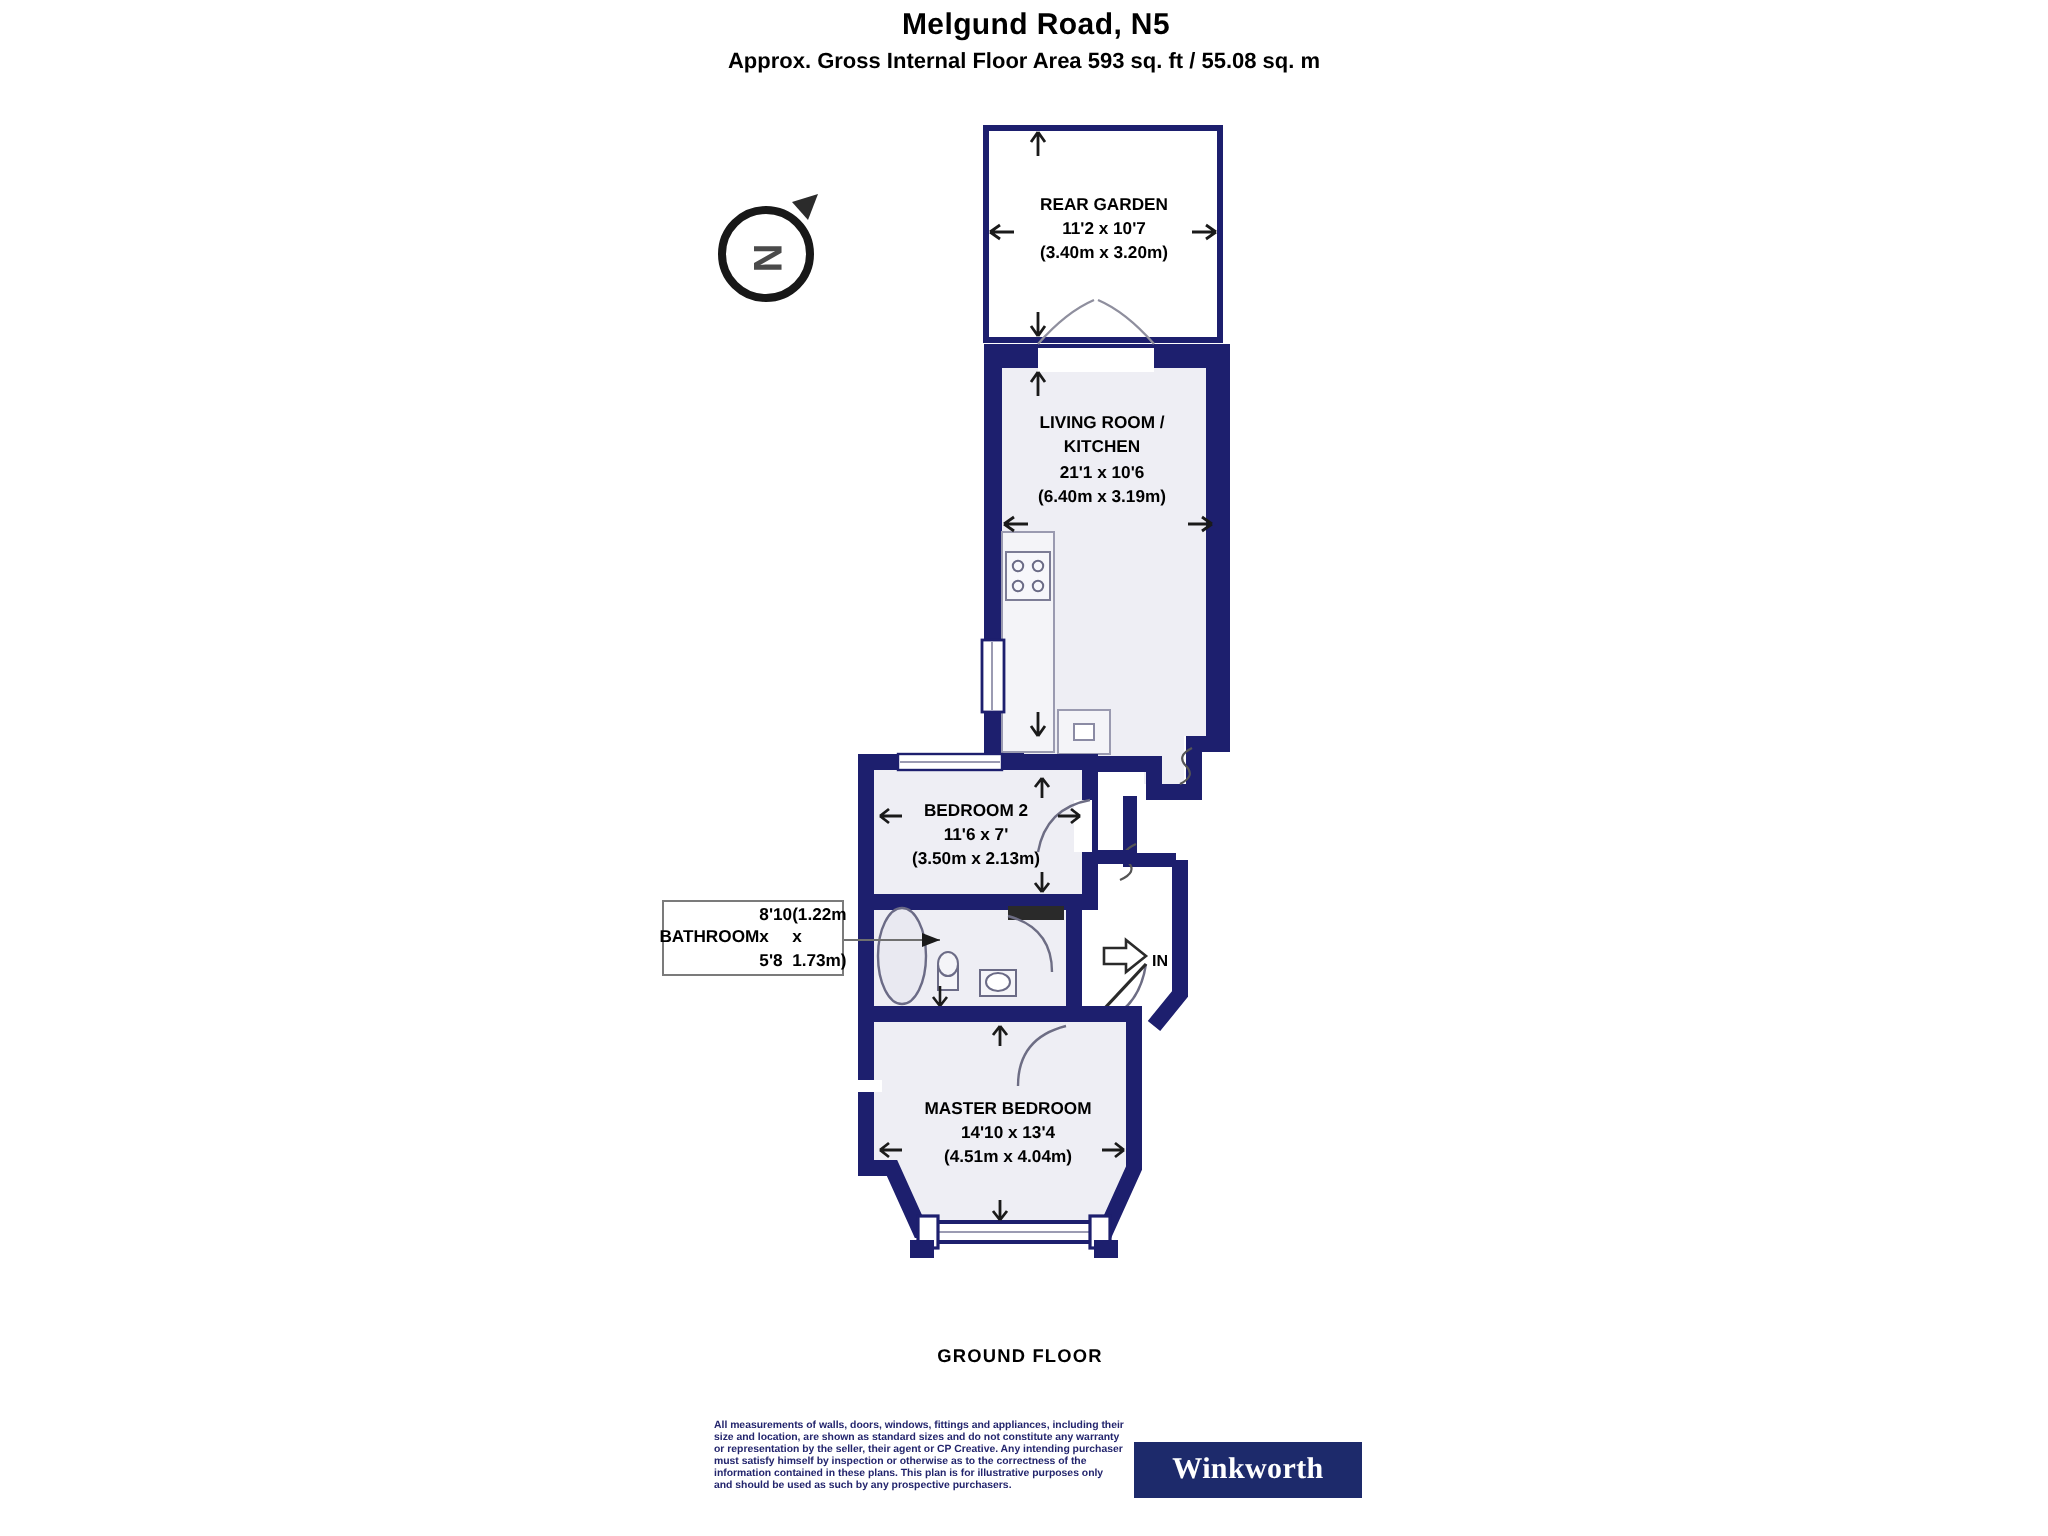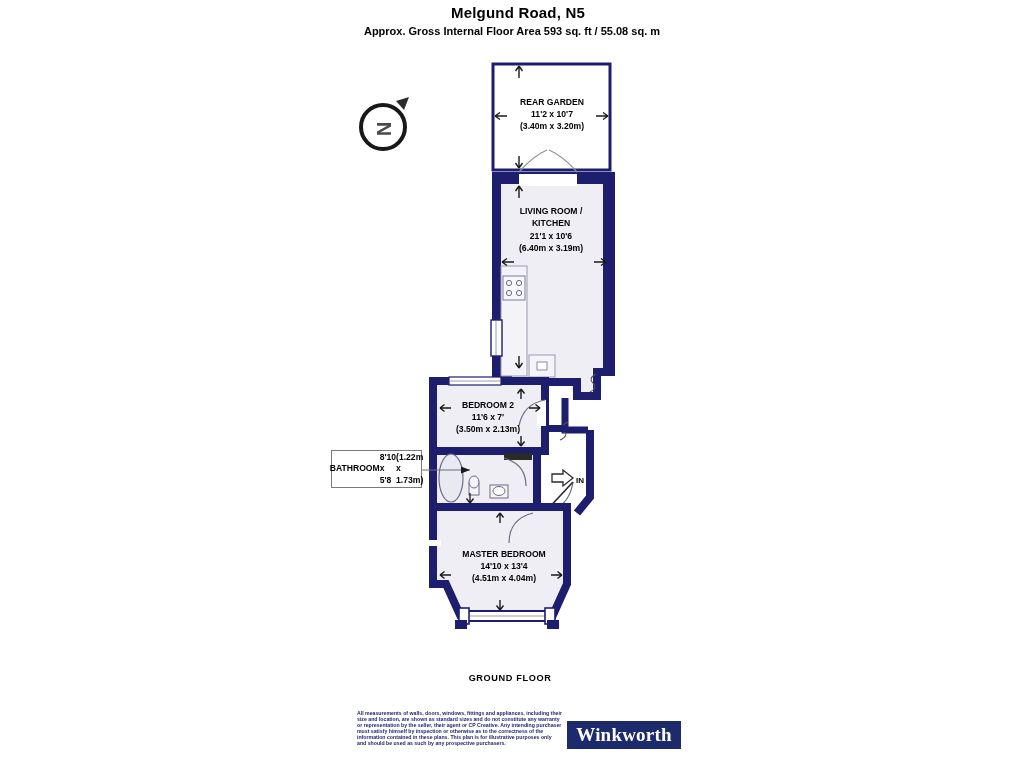--- a/index.html
+++ b/index.html
@@ -16,21 +16,21 @@
   .compass-n{font-family:"Liberation Sans",sans-serif;font-weight:bold;font-size:20px;fill:#4a4a4a;text-anchor:middle;}
   #bathbox{position:absolute;left:331px;top:450px;width:91px;height:38px;
            border:1px solid #7b7b7b;background:#fff;box-sizing:border-box;
            display:flex;flex-direction:row;align-items:center;justify-content:center;
            font-weight:bold;font-size:8.6px;line-height:11.5px;z-index:5;}
   #disclaimer{position:absolute;left:357px;top:710px;width:205px;
               font-size:5.2px;line-height:6.1px;color:#23256d;font-weight:bold;
               font-family:"Liberation Sans",sans-serif;}
   #logo{position:absolute;left:567px;top:721px;width:114px;height:28px;background:#1d2a6b;
         display:flex;align-items:center;justify-content:center;}
-  #logo span{color:#fff;font-family:"Liberation Serif",serif;font-size:19px;font-weight:bold;letter-spacing:.2px;}
+  #logo span{color:#fff;font-family:"Liberation Serif",serif;font-size:15px;font-weight:bold;letter-spacing:.2px;}
 </style>
 </head>
 <body>
 
 <div class="wrap">
 
   <div id="header">
     <div id="title">Melgund Road, N5</div>
     <div id="subtitle">Approx. Gross Internal Floor Area 593 sq. ft / 55.08 sq. m</div>
   </div>

